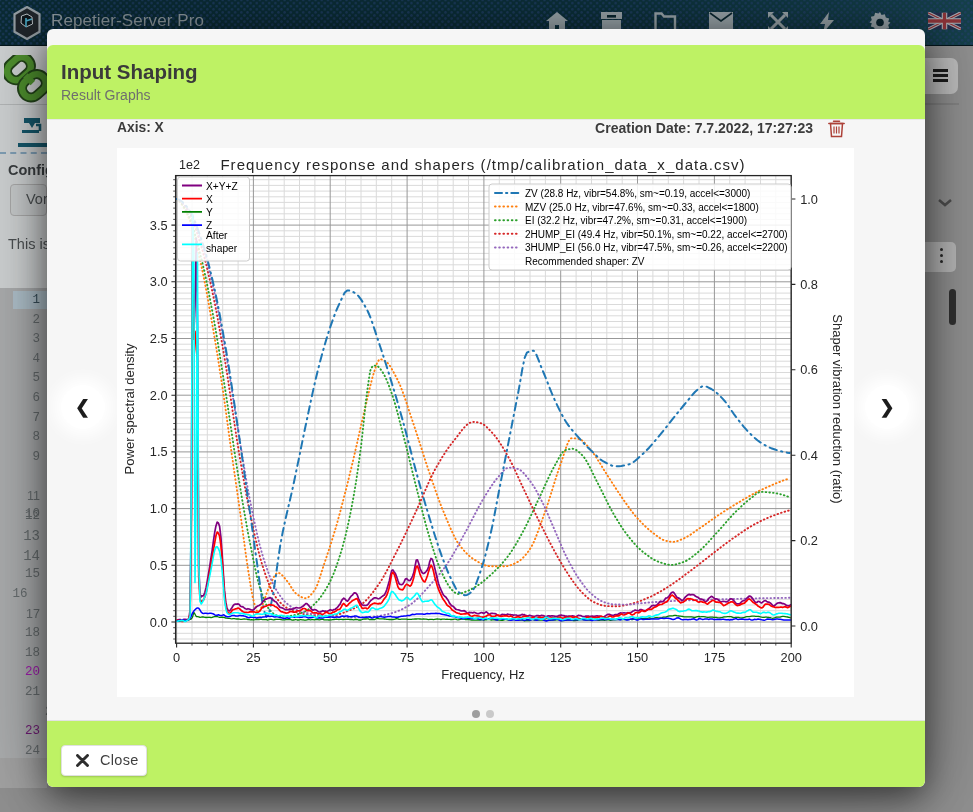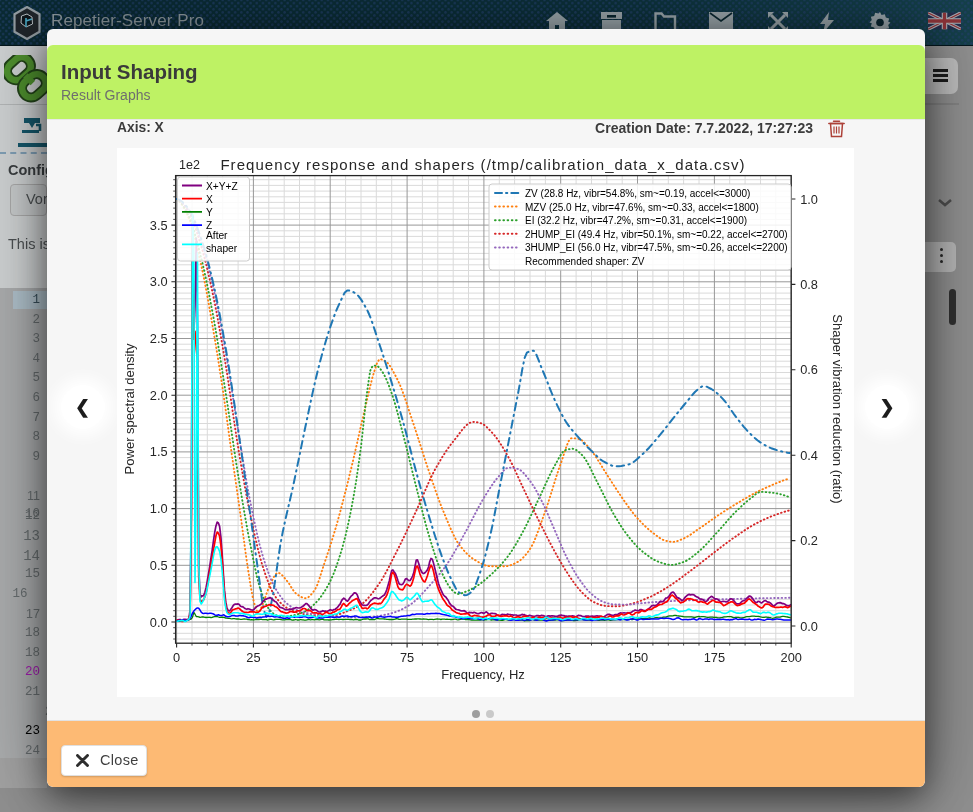--- a/index.html
+++ b/index.html
@@ -25,21 +25,21 @@
 #mtitle { position:absolute; left:14px; top:15px; font-size:20.5px; font-weight:600; color:#3a3a3a; }
 #msub { position:absolute; left:14px; top:42.5px; font-size:14px; color:#6e6e6e; }
 #axisx { position:absolute; left:70px; top:91.5px; font-size:13.8px; font-weight:bold; color:#3c3c3c; }
 #cdate { position:absolute; right:111.5px; top:91.5px; font-size:14px; font-weight:bold; color:#3c3c3c; }
 #chart { position:absolute; left:70px; top:119.5px; width:737px; height:549px; }
 .navarrow { position:absolute; width:44px; height:44px; border-radius:50%; background:#ffffff;
   box-shadow:0 0 14px 8px rgba(255,255,255,.9); color:#1c1c1c; font-size:18px; font-weight:bold;
   text-align:center; line-height:44px; }
 .dot { position:absolute; width:8px; height:8px; border-radius:50%; top:681px; }
 #mfootline { position:absolute; left:0; top:691px; width:100%; height:0; border-top:1px solid #e2e2e2; }
-#mfoot { position:absolute; left:0; top:692px; width:100%; height:66px; background:#fdba74; border-radius:0 0 6px 6px; }
+#mfoot { position:absolute; left:0; top:692px; width:100%; height:66px; background:#bef264; border-radius:0 0 6px 6px; }
 #closebtn { position:absolute; left:14px; top:24px; width:86px; height:31.5px; background:#ffffff;
   border:1px solid #e0e0e0; border-radius:4px; box-shadow:0 1px 2px rgba(0,0,0,.18);
   font-size:14.5px; color:#3f3f3f; }
 #closebtn svg { position:absolute; left:14px; top:8.5px; }
 #closebtn span { position:absolute; left:38px; top:6px; letter-spacing:.3px; }
 .fieldbox { position:absolute; border:1px solid #a9a9a9; border-radius:4px; background:#c6c9ca; }
 </style>
 </head>
 <body>
 <div id="leftstrip">
@@ -84,21 +84,21 @@
     <div class="abs" style="left:0; top:482.2px; width:40px; text-align:right; font-family:'Liberation Mono', monospace; font-size:14px; color:#676d6f;">13</div>
     <div class="abs" style="left:0; top:501.8px; width:40px; text-align:right; font-family:'Liberation Mono', monospace; font-size:14px; color:#676d6f;">14</div>
     <div class="abs" style="left:0; top:521.4px; width:40px; text-align:right; font-family:'Liberation Mono', monospace; font-size:12.5px; color:#676d6f;">15</div>
     <div class="abs" style="left:0; top:541.0px; width:40px; text-align:center; font-family:'Liberation Mono', monospace; font-size:12.5px; color:#676d6f;">16</div>
     <div class="abs" style="left:0; top:560.6px; width:40px; text-align:right; font-family:Liberation Sans, sans-serif; font-size:12.5px; color:#676d6f;">17</div>
     <div class="abs" style="left:0; top:580.2px; width:40px; text-align:right; font-family:'Liberation Mono', monospace; font-size:12.5px; color:#676d6f;">18</div>
     <div class="abs" style="left:0; top:599.8px; width:40px; text-align:right; font-family:'Liberation Mono', monospace; font-size:12.5px; color:#676d6f;">18</div>
     <div class="abs" style="left:0; top:619.4px; width:40px; text-align:right; font-family:'Liberation Mono', monospace; font-size:12.5px; color:#a21caf;">20</div>
     <div class="abs" style="left:0; top:639.0px; width:40px; text-align:right; font-family:'Liberation Mono', monospace; font-size:12.5px; color:#676d6f;padding-left:7px;">21</div>
     <div class="abs" style="left:0; top:658.6px; width:40px; text-align:right; font-family:'Liberation Mono', monospace; font-size:12.5px; color:#676d6f;margin-left:20px;">22</div>
-    <div class="abs" style="left:0; top:678.2px; width:40px; text-align:right; font-family:'Liberation Mono', monospace; font-size:12.5px; color:#000000;">23</div>
+    <div class="abs" style="left:0; top:678.2px; width:40px; text-align:right; font-family:'Liberation Mono', monospace; font-size:12.5px; color:#701a75;">23</div>
     <div class="abs" style="left:0; top:697.8px; width:40px; text-align:right; font-family:'Liberation Mono', monospace; font-size:12.5px; color:#676d6f;">24</div>
   </div>
 <div id="rightstrip">
     <div class="abs" style="left:-6px; top:12px; width:39px; height:36px; background:#bcbcbc; border-radius:7px;"></div>
     <div class="abs" style="left:8px; top:23px; width:15px; height:2.6px; background:#1c1c1c; box-shadow:0 5px 0 #1c1c1c, 0 10px 0 #1c1c1c;"></div>
     <div class="abs" style="left:-6px; top:57px; width:40px; height:1.5px; background:#828282;"></div>
     <svg class="abs" style="left:12px; top:152px;" width="16" height="10" viewBox="0 0 16 10">
       <path d="M2 2l6 5 6-5" stroke="#4e4e4e" stroke-width="2.6" fill="none"></path>
     </svg>
     <div class="abs" style="left:-4px; top:196px; width:35px; height:30px; background:#b5b5b5; border-radius:5px;"></div>

